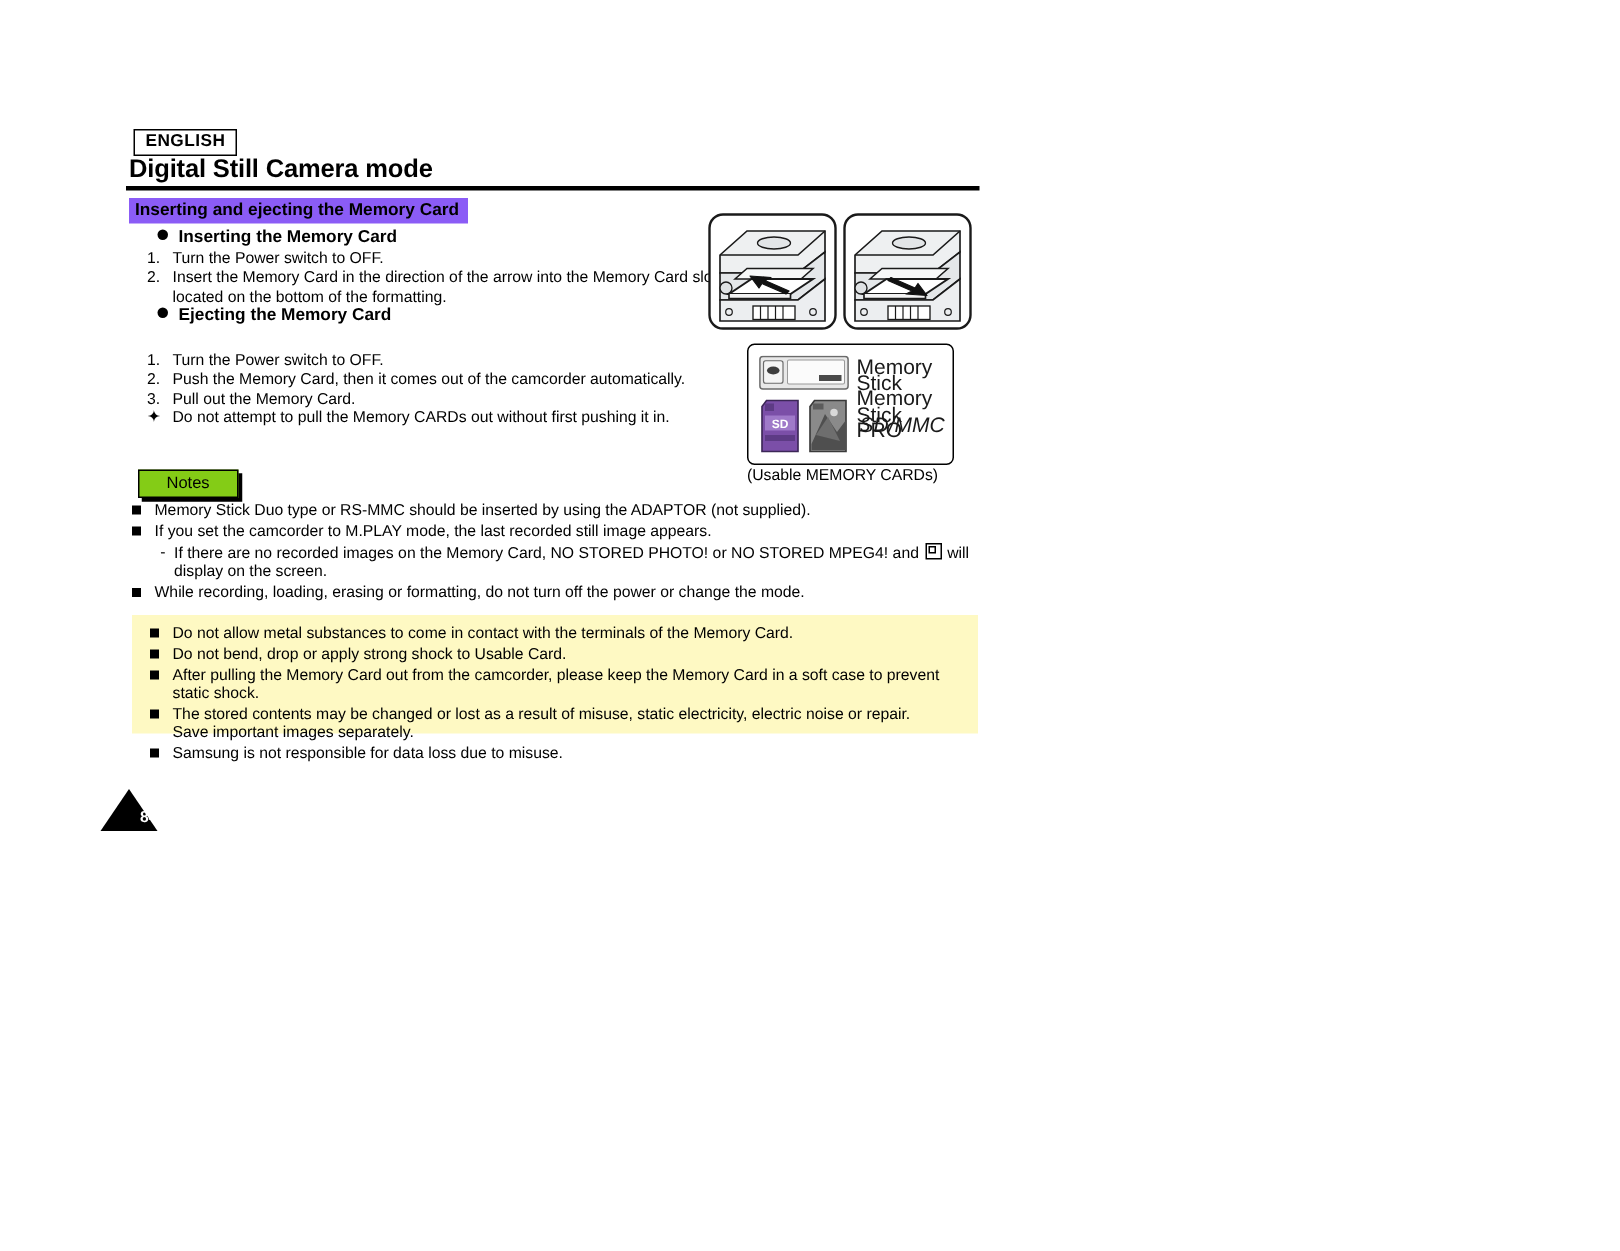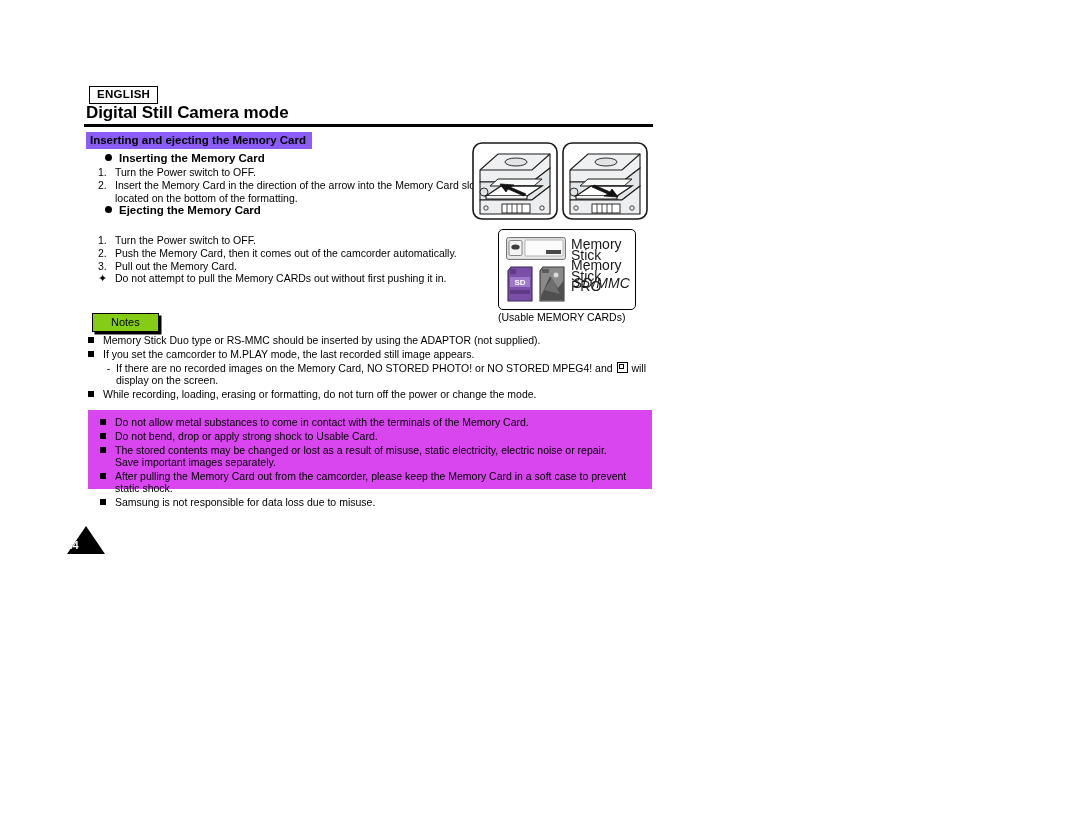--- a/index.html
+++ b/index.html
@@ -165,21 +165,21 @@
     border: 1.2px solid #000;
   }
 
   
   .caution-box {
     position: absolute;
     left: 88px;
     top: 410px;
     width: 564px;
     height: 79px;
-    background: #d946ef;
+    background: #fef9c3;
   }
   .caution-list {
     position: absolute;
     left: 12px;
     top: 6px;
     right: 6px;
     font-size: 10.5px;
     line-height: 12.4px;
   }
   .caution-list .row {
@@ -272,21 +272,21 @@
     width: 0; height: 0;
     border-left: 19px solid transparent;
     border-right: 19px solid transparent;
     border-bottom: 28px solid #000;
   }
   .page-num .num {
     position: absolute;
     left: 0;
     top: 13px;
     width: 38px;
-    text-align: left;
+    text-align: right;
     color: #fff;
     font-size: 10.5px;
     font-weight: bold;
   }
 </style>
 </head>
 <body>
 
 <div class="page">
 
@@ -373,35 +373,35 @@
         <div class="sq">
             <i></i>
           </div>
         <div class="txt">Do not allow metal substances to come in contact with the terminals of the Memory Card.</div>
       </div>
       <div class="row">
         <div class="sq">
             <i></i>
           </div>
         <div class="txt">Do not bend, drop or apply strong shock to Usable Card.</div>
+      </div>
+      <div class="row">
+        <div class="sq">
+            <i></i>
+          </div>
+        <div class="txt">After pulling the Memory Card out from the camcorder, please keep the Memory Card in a soft case to prevent static shock.</div>
       </div>
       <div class="row">
         <div class="sq">
             <i></i>
           </div>
         <div class="txt">
           <span>The stored contents may be changed or lost as a result of misuse, static electricity, electric noise or repair.</span>
           <div>Save important images separately.</div>
         </div>
-      </div>
-      <div class="row">
-        <div class="sq">
-            <i></i>
-          </div>
-        <div class="txt">After pulling the Memory Card out from the camcorder, please keep the Memory Card in a soft case to prevent static shock.</div>
       </div>
       <div class="row">
         <div class="sq">
             <i></i>
           </div>
         <div class="txt">Samsung is not responsible for data loss due to misuse.</div>
       </div>
     </div>
   </div>
 

